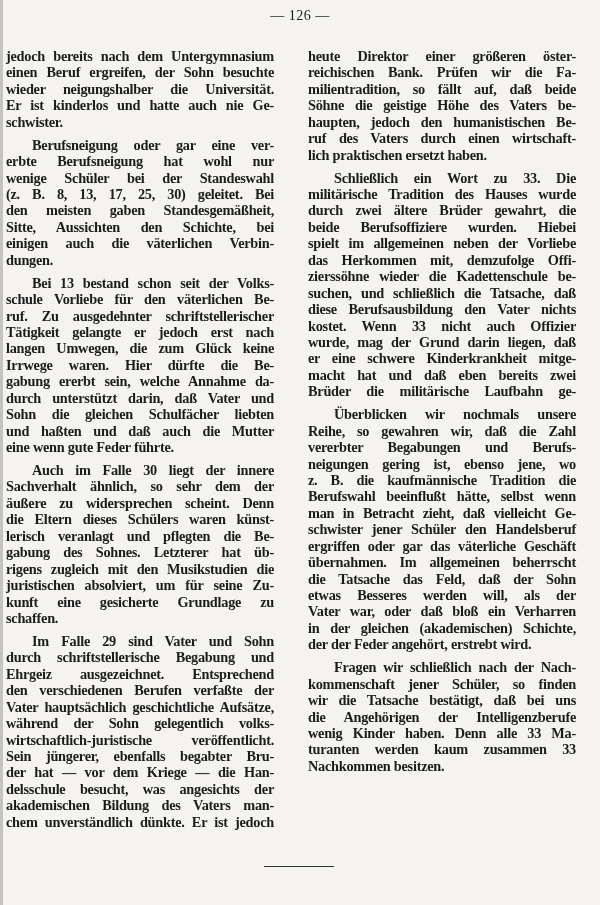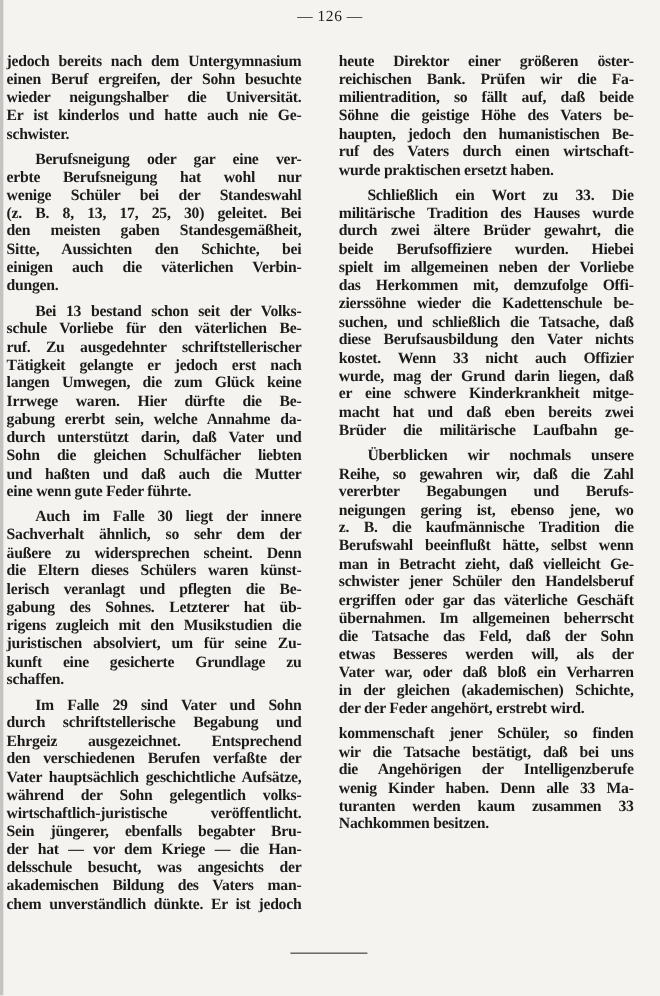--- a/index.html
+++ b/index.html
@@ -95,21 +95,21 @@
       <div class="line">akademischen Bildung des Vaters man-</div>
       <div class="line">chem unverständlich dünkte. Er ist jedoch</div>
     </div>
   <div class="col right" id="col-right">
       <div class="line">heute Direktor einer größeren öster-</div>
       <div class="line">reichischen Bank. Prüfen wir die Fa-</div>
       <div class="line">milientradition, so fällt auf, daß beide</div>
       <div class="line">Söhne die geistige Höhe des Vaters be-</div>
       <div class="line">haupten, jedoch den humanistischen Be-</div>
       <div class="line">ruf des Vaters durch einen wirtschaft-</div>
-      <div class="line last">wurde praktischen ersetzt haben.</div>
+      <div class="line last">lich praktischen ersetzt haben.</div>
       <div class="gap"></div>
       <div class="line indent">Schließlich ein Wort zu 33. Die</div>
       <div class="line">militärische Tradition des Hauses wurde</div>
       <div class="line">durch zwei ältere Brüder gewahrt, die</div>
       <div class="line">beide Berufsoffiziere wurden. Hiebei</div>
       <div class="line">spielt im allgemeinen neben der Vorliebe</div>
       <div class="line">das Herkommen mit, demzufolge Offi-</div>
       <div class="line">zierssöhne wieder die Kadettenschule be-</div>
       <div class="line">suchen, und schließlich die Tatsache, daß</div>
       <div class="line">diese Berufsausbildung den Vater nichts</div>
@@ -128,20 +128,21 @@
       <div class="line">man in Betracht zieht, daß vielleicht Ge-</div>
       <div class="line">schwister jener Schüler den Handelsberuf</div>
       <div class="line">ergriffen oder gar das väterliche Geschäft</div>
       <div class="line">übernahmen. Im allgemeinen beherrscht</div>
       <div class="line">die Tatsache das Feld, daß der Sohn</div>
       <div class="line">etwas Besseres werden will, als der</div>
       <div class="line">Vater war, oder daß bloß ein Verharren</div>
       <div class="line">in der gleichen (akademischen) Schichte,</div>
       <div class="line last">der der Feder angehört, erstrebt wird.</div>
       <div class="gap"></div>
+      <div class="line indent">Fragen wir schließlich nach der Nach-</div>
       <div class="line">kommenschaft jener Schüler, so finden</div>
       <div class="line">wir die Tatsache bestätigt, daß bei uns</div>
       <div class="line">die Angehörigen der Intelligenzberufe</div>
       <div class="line">wenig Kinder haben. Denn alle 33 Ma-</div>
       <div class="line">turanten werden kaum zusammen 33</div>
       <div class="line last">Nachkommen besitzen.</div>
     </div>
 
   <div class="rule"></div>
 </div>

